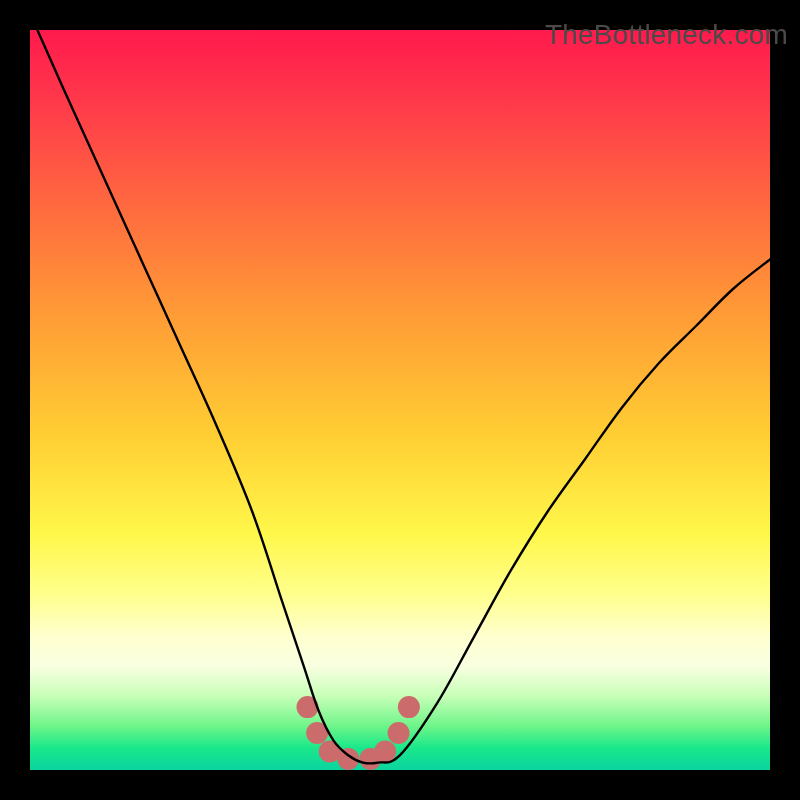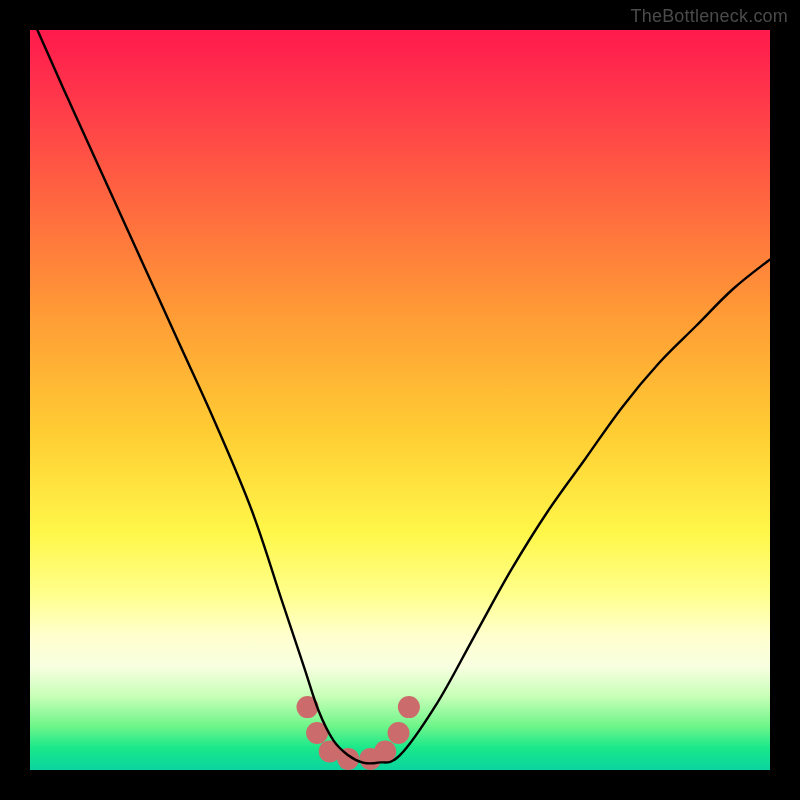--- a/index.html
+++ b/index.html
@@ -37,24 +37,24 @@
       #ffffcf 82%,
       #f8ffe0 86%,
       #c8ffb8 90%,
       #70f58a 94%,
       #1ae88a 97%,
       #0ad4a0 100%
     );
   }
   .watermark {
     position: absolute;
-    top: 6px;
+    top: 19px;
     right: 12px;
     color: #4a4a4a;
-    font-size: 18px;
+    font-size: 28px;
     font-weight: 400;
     letter-spacing: 0.2px;
     user-select: none;
   }
   svg.curve {
     position: absolute;
     top: 0;
     left: 0;
     width: 740px;
     height: 740px;

